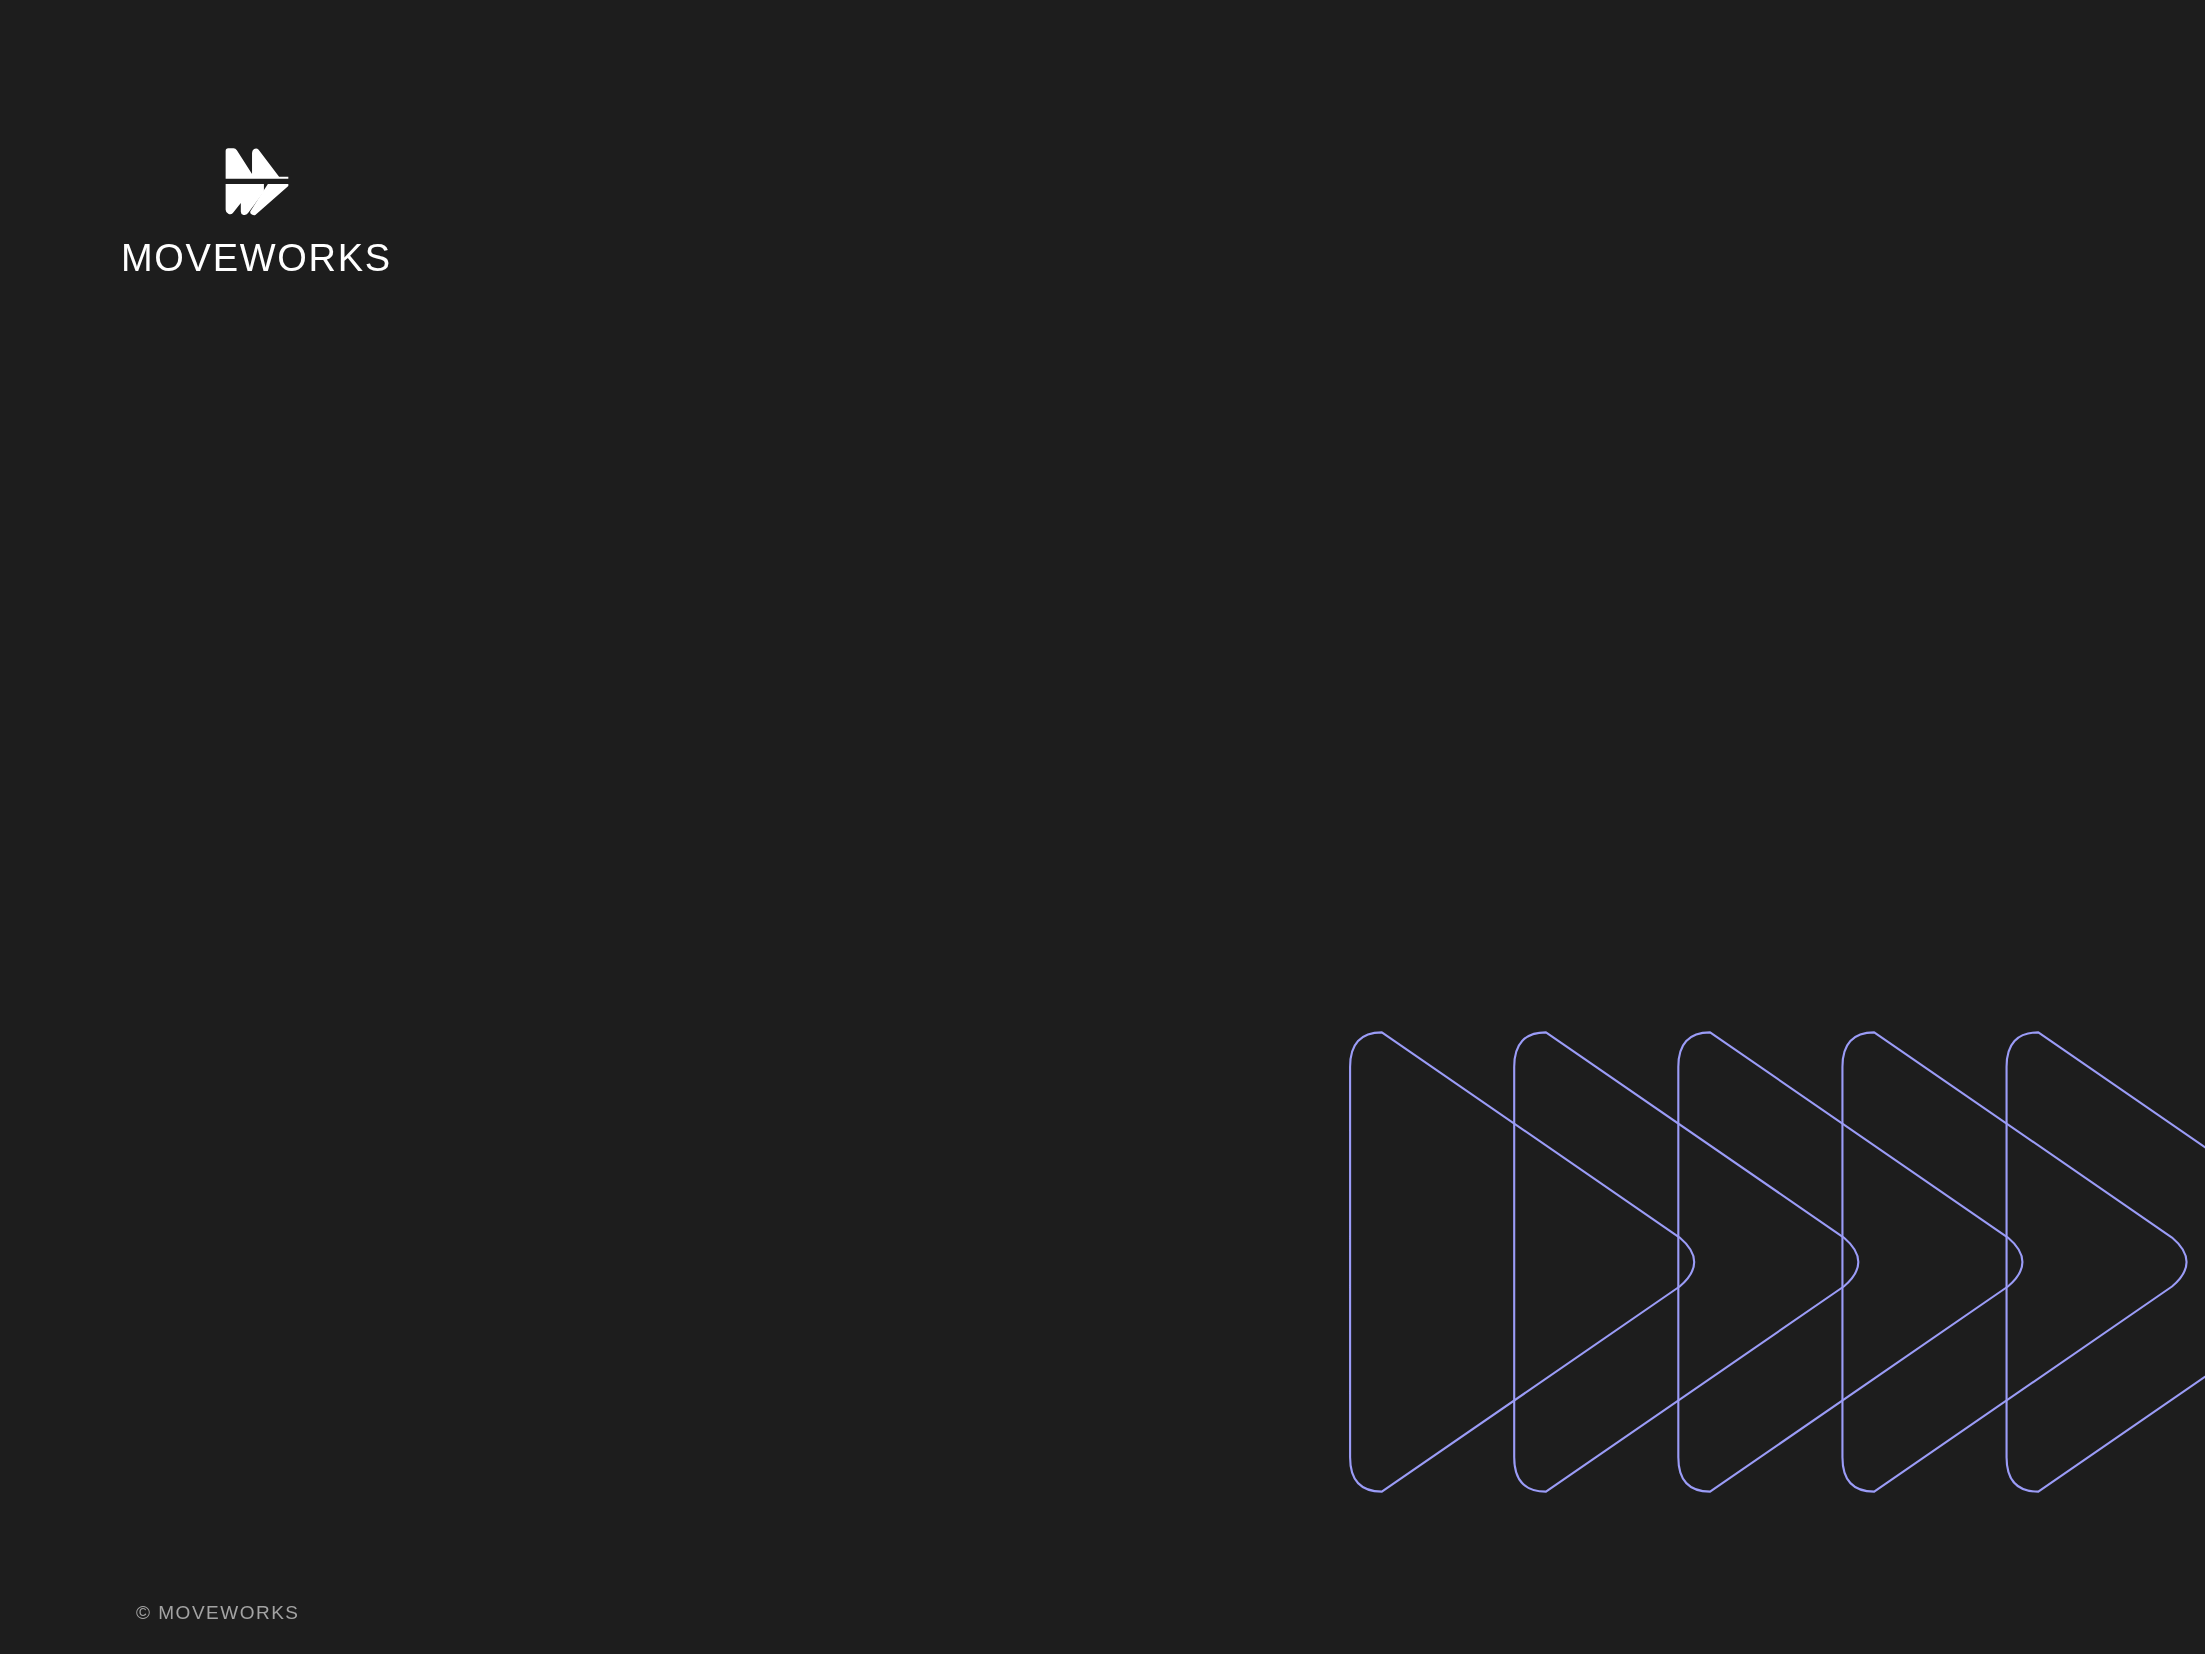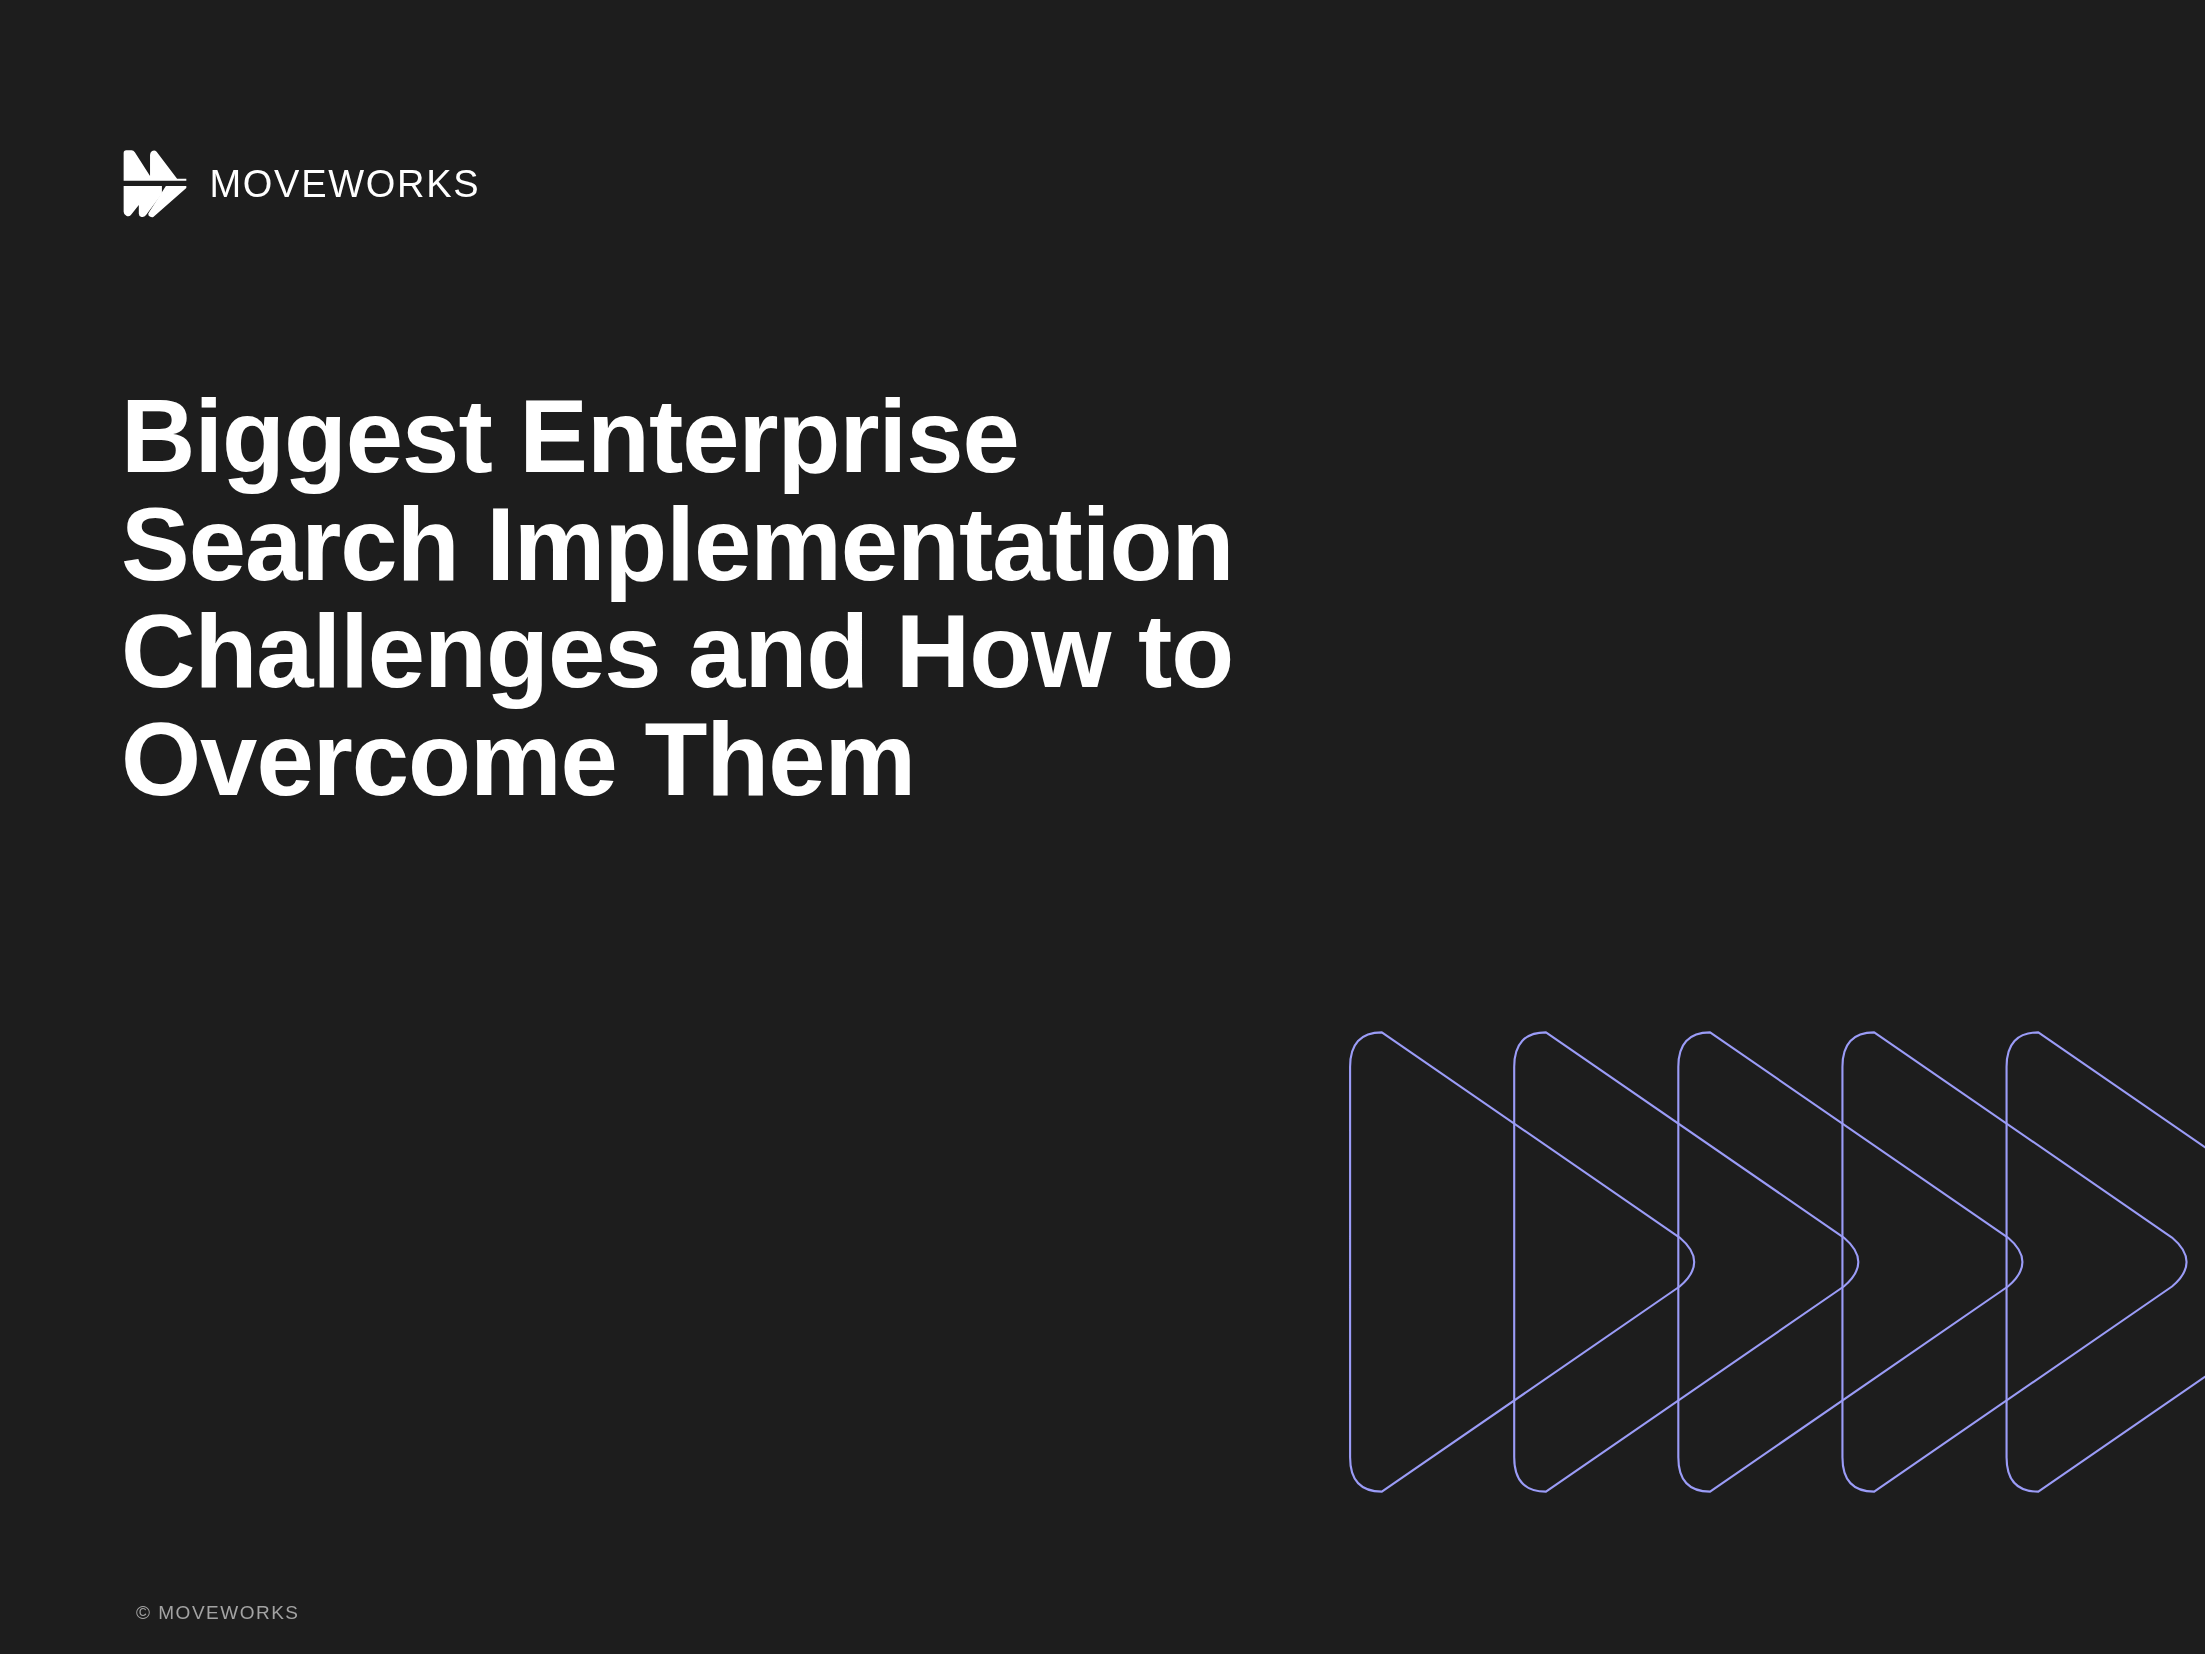--- a/index.html
+++ b/index.html
@@ -24,20 +24,21 @@
 
   
   .brand {
     position: absolute;
     left: 121px;
     top: 147px;
     display: flex;
     align-items: center;
     gap: 22.5px;
     height: 73px;
+    flex-direction: column;
   }
   .brand-mark {
     width: 66px;
     height: 69px;
     display: block;
     flex: 0 0 auto;
   }
   .brand-word {
     color: #ffffff;
     font-size: 38px;
@@ -107,26 +108,20 @@
 
         <path d="M4 48 L4 6 Q4 2 8 2 L16 2 Q19 2 21 5 L44 41 L44 9 Q44 5 47 3 Q51 1 54 4 L85 45 L99 45 L99 48 Z" fill="#ffffff"></path>
 
         <path d="M4 56 L4 95 Q4 99 8 101 Q12 103 15 100 L27 85 L27 98 Q27 102 31 103 Q35 104 38 100 L62 68 L62 56 Z" fill="#ffffff"></path>
         <path d="M68 56 L99 56 L99 59 L49 103 Q45 104 42 101 Q40 98 43 95 Z" fill="#ffffff"></path>
       </svg>
     </span>
     <span class="brand-word">MOVEWORKS</span>
   </div>
 
-  <h1 class="headline">
-    <span class="headline-line">Biggest Enterprise</span>
-    <span class="headline-line">Search Implementation</span>
-    <span class="headline-line">Challenges and How to</span>
-    <span class="headline-line">Overcome Them</span>
-  </h1>
 
   <div class="decor">
     <svg viewBox="0 0 1360 740" xmlns="http://www.w3.org/2000/svg" aria-hidden="true">
       <defs>
 
         <path id="playtri" d="M 2 60
                  Q 2 8  50 8
                  L 500 318
                  Q 544 355 500 392
                  L 50 702

